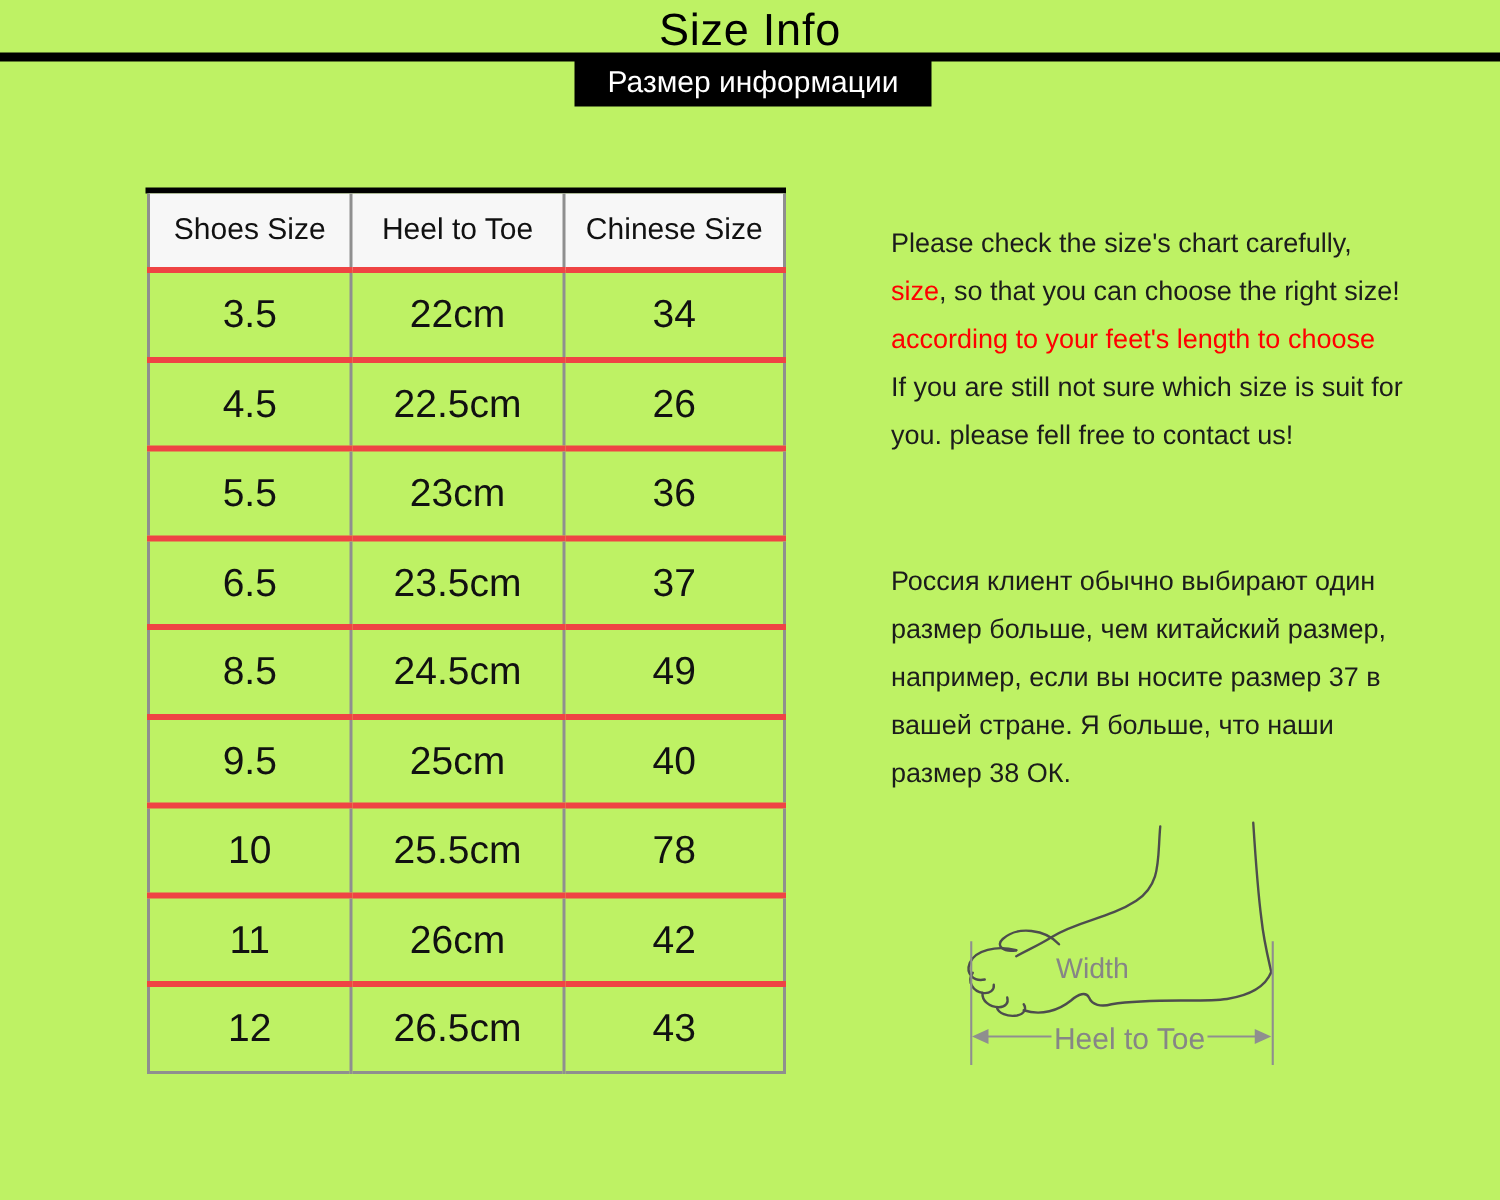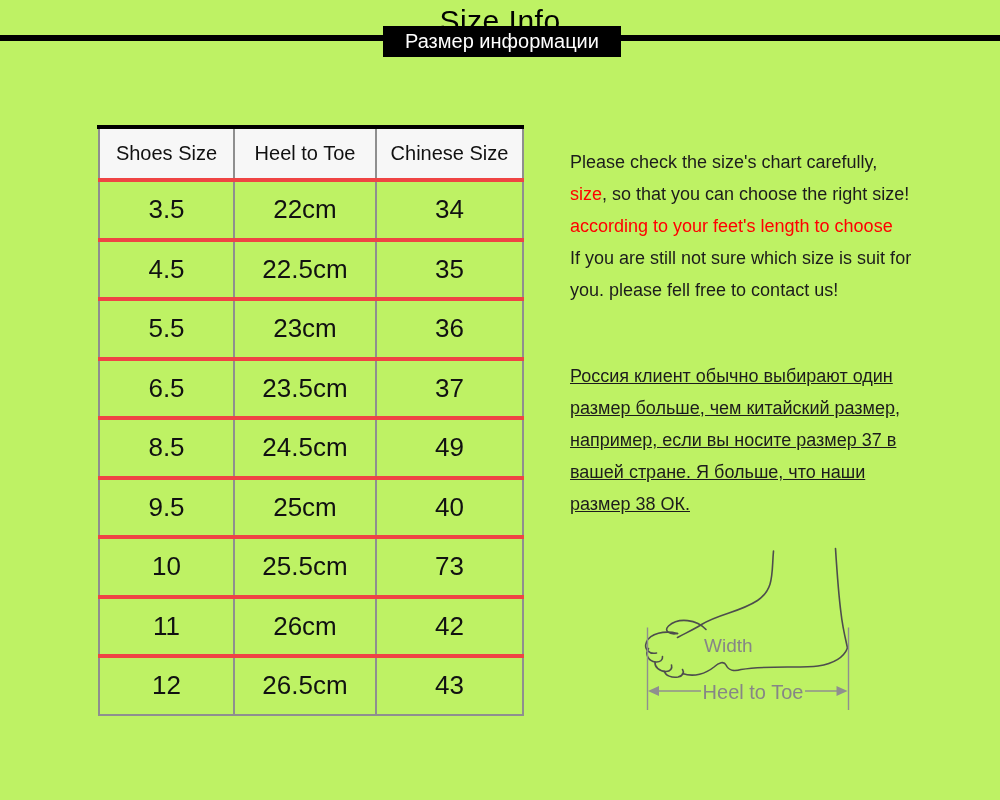--- a/index.html
+++ b/index.html
@@ -15,21 +15,21 @@
     position:absolute;left:0;top:4px;width:1000px;
     text-align:center;
     font-size:30px;line-height:34px;font-weight:400;color:#000;
     margin:0;letter-spacing:0.5px;
   }
   .ribbon-bar{
     position:absolute;left:0;top:35px;width:1000px;height:6px;
     background:#000;
   }
   .ribbon-banner{
-    position:absolute;left:383px;top:26px;width:238px;height:31px;
+    position:absolute;left:383px;top:40px;width:238px;height:31px;
     background:#000;color:#fff;
     display:flex;align-items:center;justify-content:center;
     font-size:20px;
   }
   
   .table-topbar{
     position:absolute;left:97px;top:125px;width:427px;height:4px;
     background:#000;
   }
   .size-table{
@@ -55,22 +55,22 @@
     text-align:center;vertical-align:middle;
   }
   .size-table th:first-child,.size-table td:first-child{border-left:none;}
   
   .note{
     position:absolute;left:570px;
     font-size:18px;line-height:32px;color:#1c1c1c;
     white-space:nowrap;
   }
   .note-en{top:146px;}
-  .note-ru{top:360px;text-decoration:underline;}
-  .note .line{display:block;}
+  .note-ru{top:371px;}
+  .note .line{display:block;margin-left:24px;}
   .red{color:#ff0000;}
   
   .foot-svg{position:absolute;left:630px;top:540px;}
   .foot-line{fill:none;stroke:#4d4d4d;stroke-width:1.6;stroke-linecap:round;stroke-linejoin:round;}
   .measure-line{stroke:#8f8f8f;stroke-width:1.4;}
   .measure-head{fill:#8f8f8f;stroke:none;}
   .diagram-label{fill:#868686;font-family:"Liberation Sans","DejaVu Sans",sans-serif;}
 </style>
 </head>
 <body>
@@ -99,21 +99,21 @@
     </thead>
     <tbody>
       <tr>
         <td>3.5</td>
         <td>22cm</td>
         <td>34</td>
       </tr>
       <tr>
         <td>4.5</td>
         <td>22.5cm</td>
-        <td>35</td>
+        <td>26</td>
       </tr>
       <tr>
         <td>5.5</td>
         <td>23cm</td>
         <td>36</td>
       </tr>
       <tr>
         <td>6.5</td>
         <td>23.5cm</td>
         <td>37</td>
@@ -124,21 +124,21 @@
         <td>49</td>
       </tr>
       <tr>
         <td>9.5</td>
         <td>25cm</td>
         <td>40</td>
       </tr>
       <tr>
         <td>10</td>
         <td>25.5cm</td>
-        <td>73</td>
+        <td>78</td>
       </tr>
       <tr>
         <td>11</td>
         <td>26cm</td>
         <td>42</td>
       </tr>
       <tr>
         <td>12</td>
         <td>26.5cm</td>
         <td>43</td>

